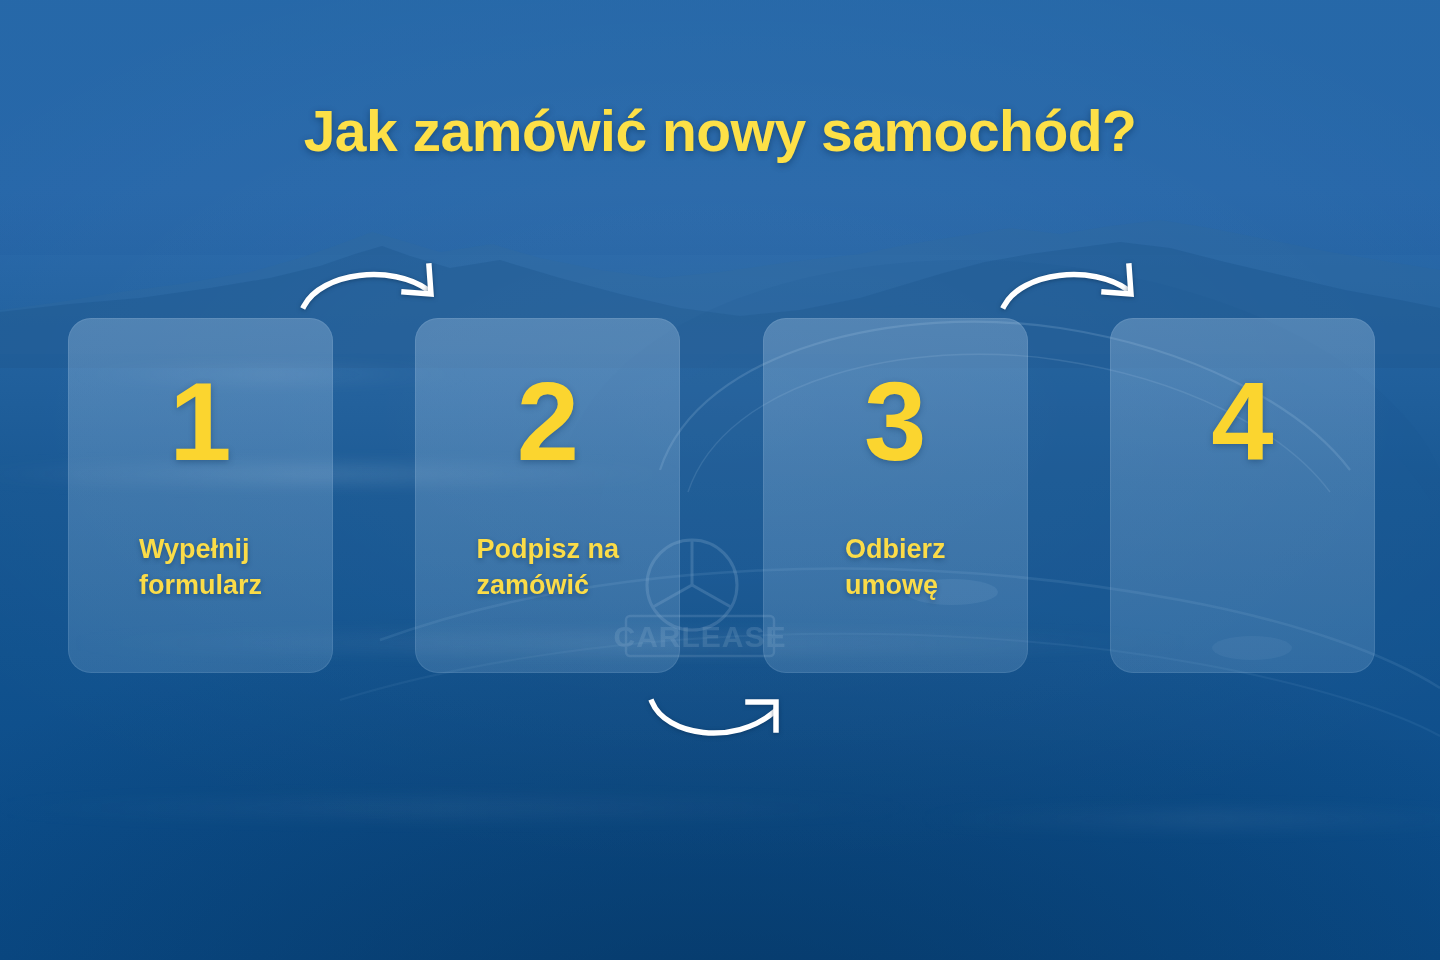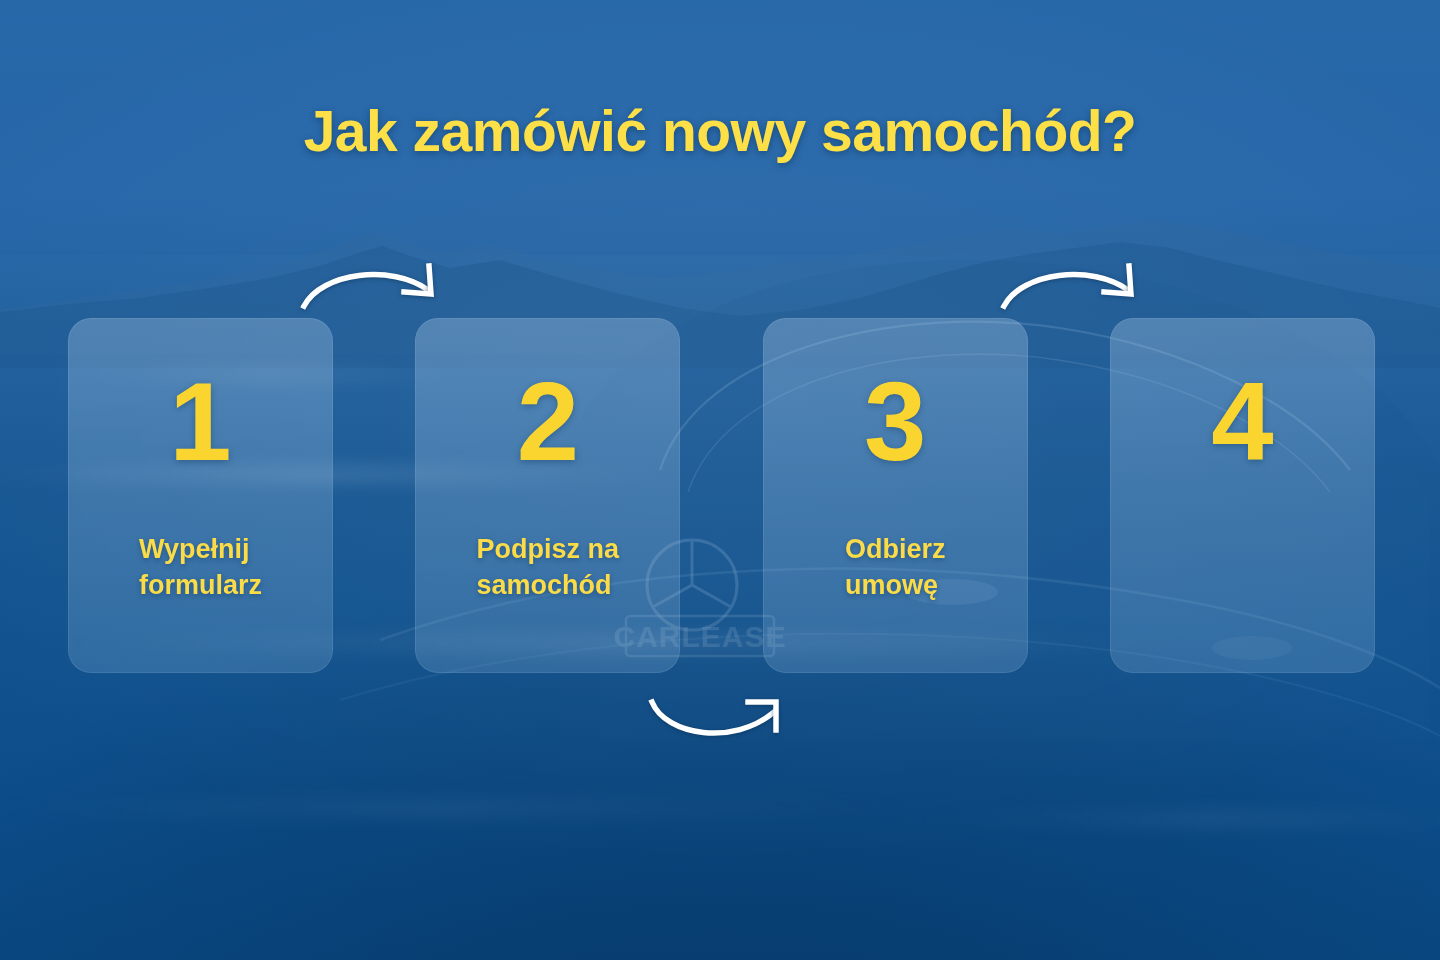--- a/index.html
+++ b/index.html
@@ -236,21 +236,21 @@
       <div class="card-label">
         <span>Wypełnij</span><br>
         <span>formularz</span>
       </div>
     </div>
 
     <div class="card">
       <div class="card-number">2</div>
       <div class="card-label">
         <span>Podpisz na</span><br>
-        <span>samochód</span>
+        <span>zamówić</span>
       </div>
     </div>
 
     <div class="card">
       <div class="card-number">3</div>
       <div class="card-label">
         <span>Odbierz</span><br>
         <span>umowę</span>
       </div>
     </div>

